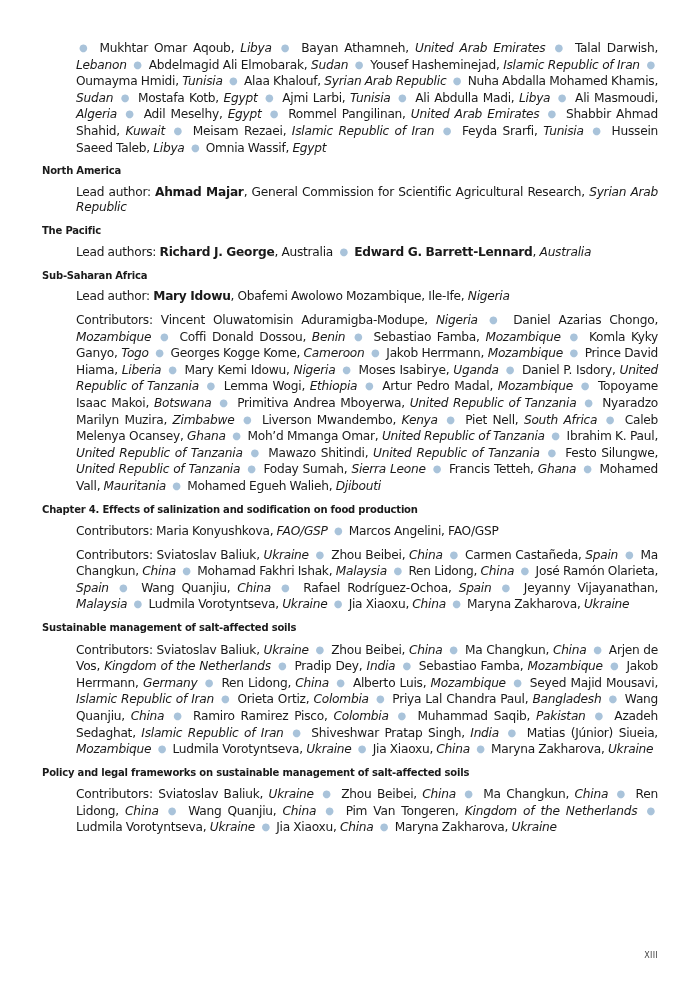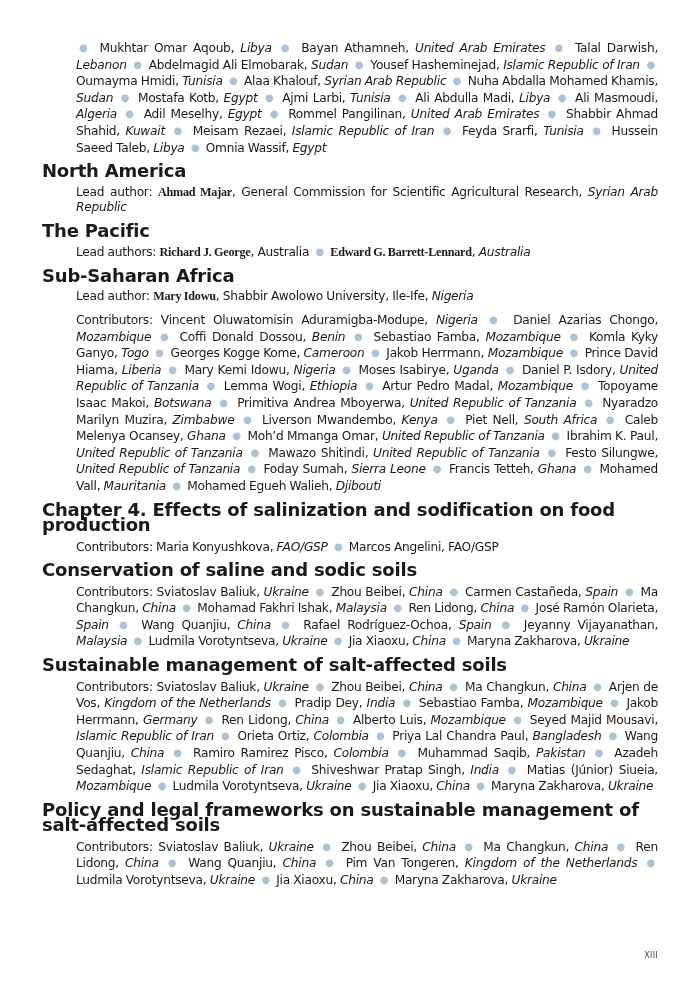--- a/index.html
+++ b/index.html
@@ -2,50 +2,49 @@
 <html><head>
 <meta charset="utf-8">
 <style>
   html, body { margin: 0; padding: 0; background: #ffffff; }
   body {
     width: 700px; height: 990px; position: relative; overflow: hidden;
     font-family: "DejaVu Sans", sans-serif; color: #1a1a1a;
   }
   .page { position: absolute; left: 42px; top: 40px; width: 616px; }
   .section-heading {
-    font-weight: bold; font-size: 18px; line-height: 15.5px; margin: 0 0 6px 0;
+    font-weight: bold; font-size: 10px; line-height: 15.5px; margin: 0 0 6px 0;
     letter-spacing: -0.2px;
   }
   .para {
     margin: 0 0 7px 34px; font-size: 12.2px; line-height: 15.6px;
     text-align: justify; letter-spacing: -0.25px; word-spacing: -0.3px;
   }
   .lbl { font-weight: normal; }
-  .strong-name { font-weight: bold; font-family: Liberation Serif, serif; }
+  .strong-name { font-weight: bold; }
   .country { font-style: italic; }
   .sep { color: #a9c3da; font-size: 10px; padding: 0 3px; vertical-align: 1px; }
   .page-number {
     position: absolute; right: 42px; top: 951px; font-size: 8px; color: #444;
     font-family: "DejaVu Sans", sans-serif; letter-spacing: 0.3px;
   }
 </style>
 </head>
 <body>
 
 <div class="page" id="page-root">
     <div class="para"><span class="sep" style="color: rgb(169, 195, 218);">●</span> <span class="entry"><span class="name">Mukhtar Omar Aqoub</span>, <span class="country">Libya</span></span> <span class="sep" style="color: rgb(169, 195, 218);">●</span> <span class="entry"><span class="name">Bayan Athamneh</span>, <span class="country">United Arab Emirates</span></span> <span class="sep" style="color: rgb(169, 195, 218);">●</span> <span class="entry"><span class="name">Talal Darwish</span>, <span class="country">Lebanon</span></span> <span class="sep" style="color: rgb(169, 195, 218);">●</span> <span class="entry"><span class="name">Abdelmagid Ali Elmobarak</span>, <span class="country">Sudan</span></span> <span class="sep" style="color: rgb(169, 195, 218);">●</span> <span class="entry"><span class="name">Yousef Hasheminejad</span>, <span class="country">Islamic Republic of Iran</span></span> <span class="sep" style="color: rgb(169, 195, 218);">●</span> <span class="entry"><span class="name">Oumayma Hmidi</span>, <span class="country">Tunisia</span></span> <span class="sep" style="color: rgb(169, 195, 218);">●</span> <span class="entry"><span class="name">Alaa Khalouf</span>, <span class="country">Syrian Arab Republic</span></span> <span class="sep" style="color: rgb(169, 195, 218);">●</span> <span class="entry"><span class="name">Nuha Abdalla Mohamed Khamis</span>, <span class="country">Sudan</span></span> <span class="sep" style="color: rgb(169, 195, 218);">●</span> <span class="entry"><span class="name">Mostafa Kotb</span>, <span class="country">Egypt</span></span> <span class="sep" style="color: rgb(169, 195, 218);">●</span> <span class="entry"><span class="name">Ajmi Larbi</span>, <span class="country">Tunisia</span></span> <span class="sep" style="color: rgb(169, 195, 218);">●</span> <span class="entry"><span class="name">Ali Abdulla Madi</span>, <span class="country">Libya</span></span> <span class="sep" style="color: rgb(169, 195, 218);">●</span> <span class="entry"><span class="name">Ali Masmoudi</span>, <span class="country">Algeria</span></span> <span class="sep" style="color: rgb(169, 195, 218);">●</span> <span class="entry"><span class="name">Adil Meselhy</span>, <span class="country">Egypt</span></span> <span class="sep" style="color: rgb(169, 195, 218);">●</span> <span class="entry"><span class="name">Rommel Pangilinan</span>, <span class="country">United Arab Emirates</span></span> <span class="sep" style="color: rgb(169, 195, 218);">●</span> <span class="entry"><span class="name">Shabbir Ahmad Shahid</span>, <span class="country">Kuwait</span></span> <span class="sep" style="color: rgb(169, 195, 218);">●</span> <span class="entry"><span class="name">Meisam Rezaei</span>, <span class="country">Islamic Republic of Iran</span></span> <span class="sep" style="color: rgb(169, 195, 218);">●</span> <span class="entry"><span class="name">Feyda Srarfi</span>, <span class="country">Tunisia</span></span> <span class="sep" style="color: rgb(169, 195, 218);">●</span> <span class="entry"><span class="name">Hussein Saeed Taleb</span>, <span class="country">Libya</span></span> <span class="sep" style="color: rgb(169, 195, 218);">●</span> <span class="entry"><span class="name">Omnia Wassif</span>, <span class="country">Egypt</span></span></div>
     <div class="section-heading">North America</div>
     <div class="para"><span class="lbl">Lead author:</span> <span class="entry"><span class="strong-name">Ahmad Majar</span>, <span class="aff">General Commission for Scientific Agricultural Research</span>, <span class="country">Syrian Arab Republic</span></span></div>
     <div class="section-heading">The Pacific</div>
     <div class="para"><span class="lbl">Lead authors:</span> <span class="entry"><span class="strong-name">Richard J. George</span>, <span class="country-upright">Australia</span></span> <span class="sep" style="color: rgb(169, 195, 218);">●</span> <span class="entry"><span class="strong-name">Edward G. Barrett-Lennard</span>, <span class="country">Australia</span></span></div>
     <div class="section-heading">Sub-Saharan Africa</div>
-    <div class="para"><span class="lbl">Lead author:</span> <span class="entry"><span class="strong-name">Mary Idowu</span>, <span class="aff">Shabbir Awolowo University, Ile-Ife</span>, <span class="country">Nigeria</span></span></div>
+    <div class="para"><span class="lbl">Lead author:</span> <span class="entry"><span class="strong-name">Mary Idowu</span>, <span class="aff">Obafemi Awolowo Mozambique, Ile-Ife</span>, <span class="country">Nigeria</span></span></div>
     <div class="para"><span class="lbl">Contributors:</span> <span class="entry"><span class="name">Vincent Oluwatomisin Aduramigba-Modupe</span>, <span class="country">Nigeria</span></span> <span class="sep" style="color: rgb(169, 195, 218);">●</span> <span class="entry"><span class="name">Daniel Azarias Chongo</span>, <span class="country">Mozambique</span></span> <span class="sep" style="color: rgb(169, 195, 218);">●</span> <span class="entry"><span class="name">Coffi Donald Dossou</span>, <span class="country">Benin</span></span> <span class="sep" style="color: rgb(169, 195, 218);">●</span> <span class="entry"><span class="name">Sebastiao Famba</span>, <span class="country">Mozambique</span></span> <span class="sep" style="color: rgb(169, 195, 218);">●</span> <span class="entry"><span class="name">Komla Kyky Ganyo</span>, <span class="country">Togo</span></span> <span class="sep" style="color: rgb(169, 195, 218);">●</span> <span class="entry"><span class="name">Georges Kogge Kome</span>, <span class="country">Cameroon</span></span> <span class="sep" style="color: rgb(169, 195, 218);">●</span> <span class="entry"><span class="name">Jakob Herrmann</span>, <span class="country">Mozambique</span></span> <span class="sep" style="color: rgb(169, 195, 218);">●</span> <span class="entry"><span class="name">Prince David Hiama</span>, <span class="country">Liberia</span></span> <span class="sep" style="color: rgb(169, 195, 218);">●</span> <span class="entry"><span class="name">Mary Kemi Idowu</span>, <span class="country">Nigeria</span></span> <span class="sep" style="color: rgb(169, 195, 218);">●</span> <span class="entry"><span class="name">Moses Isabirye</span>, <span class="country">Uganda</span></span> <span class="sep" style="color: rgb(169, 195, 218);">●</span> <span class="entry"><span class="name">Daniel P. Isdory</span>, <span class="country">United Republic of Tanzania</span></span> <span class="sep" style="color: rgb(169, 195, 218);">●</span> <span class="entry"><span class="name">Lemma Wogi</span>, <span class="country">Ethiopia</span></span> <span class="sep" style="color: rgb(169, 195, 218);">●</span> <span class="entry"><span class="name">Artur Pedro Madal</span>, <span class="country">Mozambique</span></span> <span class="sep" style="color: rgb(169, 195, 218);">●</span> <span class="entry"><span class="name">Topoyame Isaac Makoi</span>, <span class="country">Botswana</span></span> <span class="sep" style="color: rgb(169, 195, 218);">●</span> <span class="entry"><span class="name">Primitiva Andrea Mboyerwa</span>, <span class="country">United Republic of Tanzania</span></span> <span class="sep" style="color: rgb(169, 195, 218);">●</span> <span class="entry"><span class="name">Nyaradzo Marilyn Muzira</span>, <span class="country">Zimbabwe</span></span> <span class="sep" style="color: rgb(169, 195, 218);">●</span> <span class="entry"><span class="name">Liverson Mwandembo</span>, <span class="country">Kenya</span></span> <span class="sep" style="color: rgb(169, 195, 218);">●</span> <span class="entry"><span class="name">Piet Nell</span>, <span class="country">South Africa</span></span> <span class="sep" style="color: rgb(169, 195, 218);">●</span> <span class="entry"><span class="name">Caleb Melenya Ocansey</span>, <span class="country">Ghana</span></span> <span class="sep" style="color: rgb(169, 195, 218);">●</span> <span class="entry"><span class="name">Moh’d Mmanga Omar</span>, <span class="country">United Republic of Tanzania</span></span> <span class="sep" style="color: rgb(169, 195, 218);">●</span> <span class="entry"><span class="name">Ibrahim K. Paul</span>, <span class="country">United Republic of Tanzania</span></span> <span class="sep" style="color: rgb(169, 195, 218);">●</span> <span class="entry"><span class="name">Mawazo Shitindi</span>, <span class="country">United Republic of Tanzania</span></span> <span class="sep" style="color: rgb(169, 195, 218);">●</span> <span class="entry"><span class="name">Festo Silungwe</span>, <span class="country">United Republic of Tanzania</span></span> <span class="sep" style="color: rgb(169, 195, 218);">●</span> <span class="entry"><span class="name">Foday Sumah</span>, <span class="country">Sierra Leone</span></span> <span class="sep" style="color: rgb(169, 195, 218);">●</span> <span class="entry"><span class="name">Francis Tetteh</span>, <span class="country">Ghana</span></span> <span class="sep" style="color: rgb(169, 195, 218);">●</span> <span class="entry"><span class="name">Mohamed Vall</span>, <span class="country">Mauritania</span></span> <span class="sep" style="color: rgb(169, 195, 218);">●</span> <span class="entry"><span class="name">Mohamed Egueh Walieh</span>, <span class="country">Djibouti</span></span></div>
     <div class="section-heading">Chapter 4. Effects of salinization and sodification on food production</div>
     <div class="para"><span class="lbl">Contributors:</span> <span class="entry"><span class="name">Maria Konyushkova</span>, <span class="country">FAO/GSP</span></span> <span class="sep" style="color: rgb(169, 195, 218);">●</span> <span class="entry"><span class="name">Marcos Angelini</span>, <span class="country-upright">FAO/GSP</span></span></div>
-    <div class="section-heading">Conservation of saline and sodic soils</div>
     <div class="para"><span class="lbl">Contributors:</span> <span class="entry"><span class="name">Sviatoslav Baliuk</span>, <span class="country">Ukraine</span></span> <span class="sep" style="color: rgb(169, 195, 218);">●</span> <span class="entry"><span class="name">Zhou Beibei</span>, <span class="country">China</span></span> <span class="sep" style="color: rgb(169, 195, 218);">●</span> <span class="entry"><span class="name">Carmen Castañeda</span>, <span class="country">Spain</span></span> <span class="sep" style="color: rgb(169, 195, 218);">●</span> <span class="entry"><span class="name">Ma Changkun</span>, <span class="country">China</span></span> <span class="sep" style="color: rgb(169, 195, 218);">●</span> <span class="entry"><span class="name">Mohamad Fakhri Ishak</span>, <span class="country">Malaysia</span></span> <span class="sep" style="color: rgb(169, 195, 218);">●</span> <span class="entry"><span class="name">Ren Lidong</span>, <span class="country">China</span></span> <span class="sep" style="color: rgb(169, 195, 218);">●</span> <span class="entry"><span class="name">José Ramón Olarieta</span>, <span class="country">Spain</span></span> <span class="sep" style="color: rgb(169, 195, 218);">●</span> <span class="entry"><span class="name">Wang Quanjiu</span>, <span class="country">China</span></span> <span class="sep" style="color: rgb(169, 195, 218);">●</span> <span class="entry"><span class="name">Rafael Rodríguez-Ochoa</span>, <span class="country">Spain</span></span> <span class="sep" style="color: rgb(169, 195, 218);">●</span> <span class="entry"><span class="name">Jeyanny Vijayanathan</span>, <span class="country">Malaysia</span></span> <span class="sep" style="color: rgb(169, 195, 218);">●</span> <span class="entry"><span class="name">Ludmila Vorotyntseva</span>, <span class="country">Ukraine</span></span> <span class="sep" style="color: rgb(169, 195, 218);">●</span> <span class="entry"><span class="name">Jia Xiaoxu</span>, <span class="country">China</span></span> <span class="sep" style="color: rgb(169, 195, 218);">●</span> <span class="entry"><span class="name">Maryna Zakharova</span>, <span class="country">Ukraine</span></span></div>
     <div class="section-heading">Sustainable management of salt-affected soils</div>
     <div class="para"><span class="lbl">Contributors:</span> <span class="entry"><span class="name">Sviatoslav Baliuk</span>, <span class="country">Ukraine</span></span> <span class="sep" style="color: rgb(169, 195, 218);">●</span> <span class="entry"><span class="name">Zhou Beibei</span>, <span class="country">China</span></span> <span class="sep" style="color: rgb(169, 195, 218);">●</span> <span class="entry"><span class="name">Ma Changkun</span>, <span class="country">China</span></span> <span class="sep" style="color: rgb(169, 195, 218);">●</span> <span class="entry"><span class="name">Arjen de Vos</span>, <span class="country">Kingdom of the Netherlands</span></span> <span class="sep" style="color: rgb(169, 195, 218);">●</span> <span class="entry"><span class="name">Pradip Dey</span>, <span class="country">India</span></span> <span class="sep" style="color: rgb(169, 195, 218);">●</span> <span class="entry"><span class="name">Sebastiao Famba</span>, <span class="country">Mozambique</span></span> <span class="sep" style="color: rgb(169, 195, 218);">●</span> <span class="entry"><span class="name">Jakob Herrmann</span>, <span class="country">Germany</span></span> <span class="sep" style="color: rgb(169, 195, 218);">●</span> <span class="entry"><span class="name">Ren Lidong</span>, <span class="country">China</span></span> <span class="sep" style="color: rgb(169, 195, 218);">●</span> <span class="entry"><span class="name">Alberto Luis</span>, <span class="country">Mozambique</span></span> <span class="sep" style="color: rgb(169, 195, 218);">●</span> <span class="entry"><span class="name">Seyed Majid Mousavi</span>, <span class="country">Islamic Republic of Iran</span></span> <span class="sep" style="color: rgb(169, 195, 218);">●</span> <span class="entry"><span class="name">Orieta Ortiz</span>, <span class="country">Colombia</span></span> <span class="sep" style="color: rgb(169, 195, 218);">●</span> <span class="entry"><span class="name">Priya Lal Chandra Paul</span>, <span class="country">Bangladesh</span></span> <span class="sep" style="color: rgb(169, 195, 218);">●</span> <span class="entry"><span class="name">Wang Quanjiu</span>, <span class="country">China</span></span> <span class="sep" style="color: rgb(169, 195, 218);">●</span> <span class="entry"><span class="name">Ramiro Ramirez Pisco</span>, <span class="country">Colombia</span></span> <span class="sep" style="color: rgb(169, 195, 218);">●</span> <span class="entry"><span class="name">Muhammad Saqib</span>, <span class="country">Pakistan</span></span> <span class="sep" style="color: rgb(169, 195, 218);">●</span> <span class="entry"><span class="name">Azadeh Sedaghat</span>, <span class="country">Islamic Republic of Iran</span></span> <span class="sep" style="color: rgb(169, 195, 218);">●</span> <span class="entry"><span class="name">Shiveshwar Pratap Singh</span>, <span class="country">India</span></span> <span class="sep" style="color: rgb(169, 195, 218);">●</span> <span class="entry"><span class="name">Matias (Júnior) Siueia</span>, <span class="country">Mozambique</span></span> <span class="sep" style="color: rgb(169, 195, 218);">●</span> <span class="entry"><span class="name">Ludmila Vorotyntseva</span>, <span class="country">Ukraine</span></span> <span class="sep" style="color: rgb(169, 195, 218);">●</span> <span class="entry"><span class="name">Jia Xiaoxu</span>, <span class="country">China</span></span> <span class="sep" style="color: rgb(169, 195, 218);">●</span> <span class="entry"><span class="name">Maryna Zakharova</span>, <span class="country">Ukraine</span></span></div>
     <div class="section-heading">Policy and legal frameworks on sustainable management of salt-affected soils</div>
     <div class="para"><span class="lbl">Contributors:</span> <span class="entry"><span class="name">Sviatoslav Baliuk</span>, <span class="country">Ukraine</span></span> <span class="sep" style="color: rgb(169, 195, 218);">●</span> <span class="entry"><span class="name">Zhou Beibei</span>, <span class="country">China</span></span> <span class="sep" style="color: rgb(169, 195, 218);">●</span> <span class="entry"><span class="name">Ma Changkun</span>, <span class="country">China</span></span> <span class="sep" style="color: rgb(169, 195, 218);">●</span> <span class="entry"><span class="name">Ren Lidong</span>, <span class="country">China</span></span> <span class="sep" style="color: rgb(169, 195, 218);">●</span> <span class="entry"><span class="name">Wang Quanjiu</span>, <span class="country">China</span></span> <span class="sep" style="color: rgb(169, 195, 218);">●</span> <span class="entry"><span class="name">Pim Van Tongeren</span>, <span class="country">Kingdom of the Netherlands</span></span> <span class="sep" style="color: rgb(169, 195, 218);">●</span> <span class="entry"><span class="name">Ludmila Vorotyntseva</span>, <span class="country">Ukraine</span></span> <span class="sep" style="color: rgb(169, 195, 218);">●</span> <span class="entry"><span class="name">Jia Xiaoxu</span>, <span class="country">China</span></span> <span class="sep" style="color: rgb(169, 195, 218);">●</span> <span class="entry"><span class="name">Maryna Zakharova</span>, <span class="country">Ukraine</span></span></div>
   </div>
 <div class="page-number">XIII</div>
 
 </body></html>

